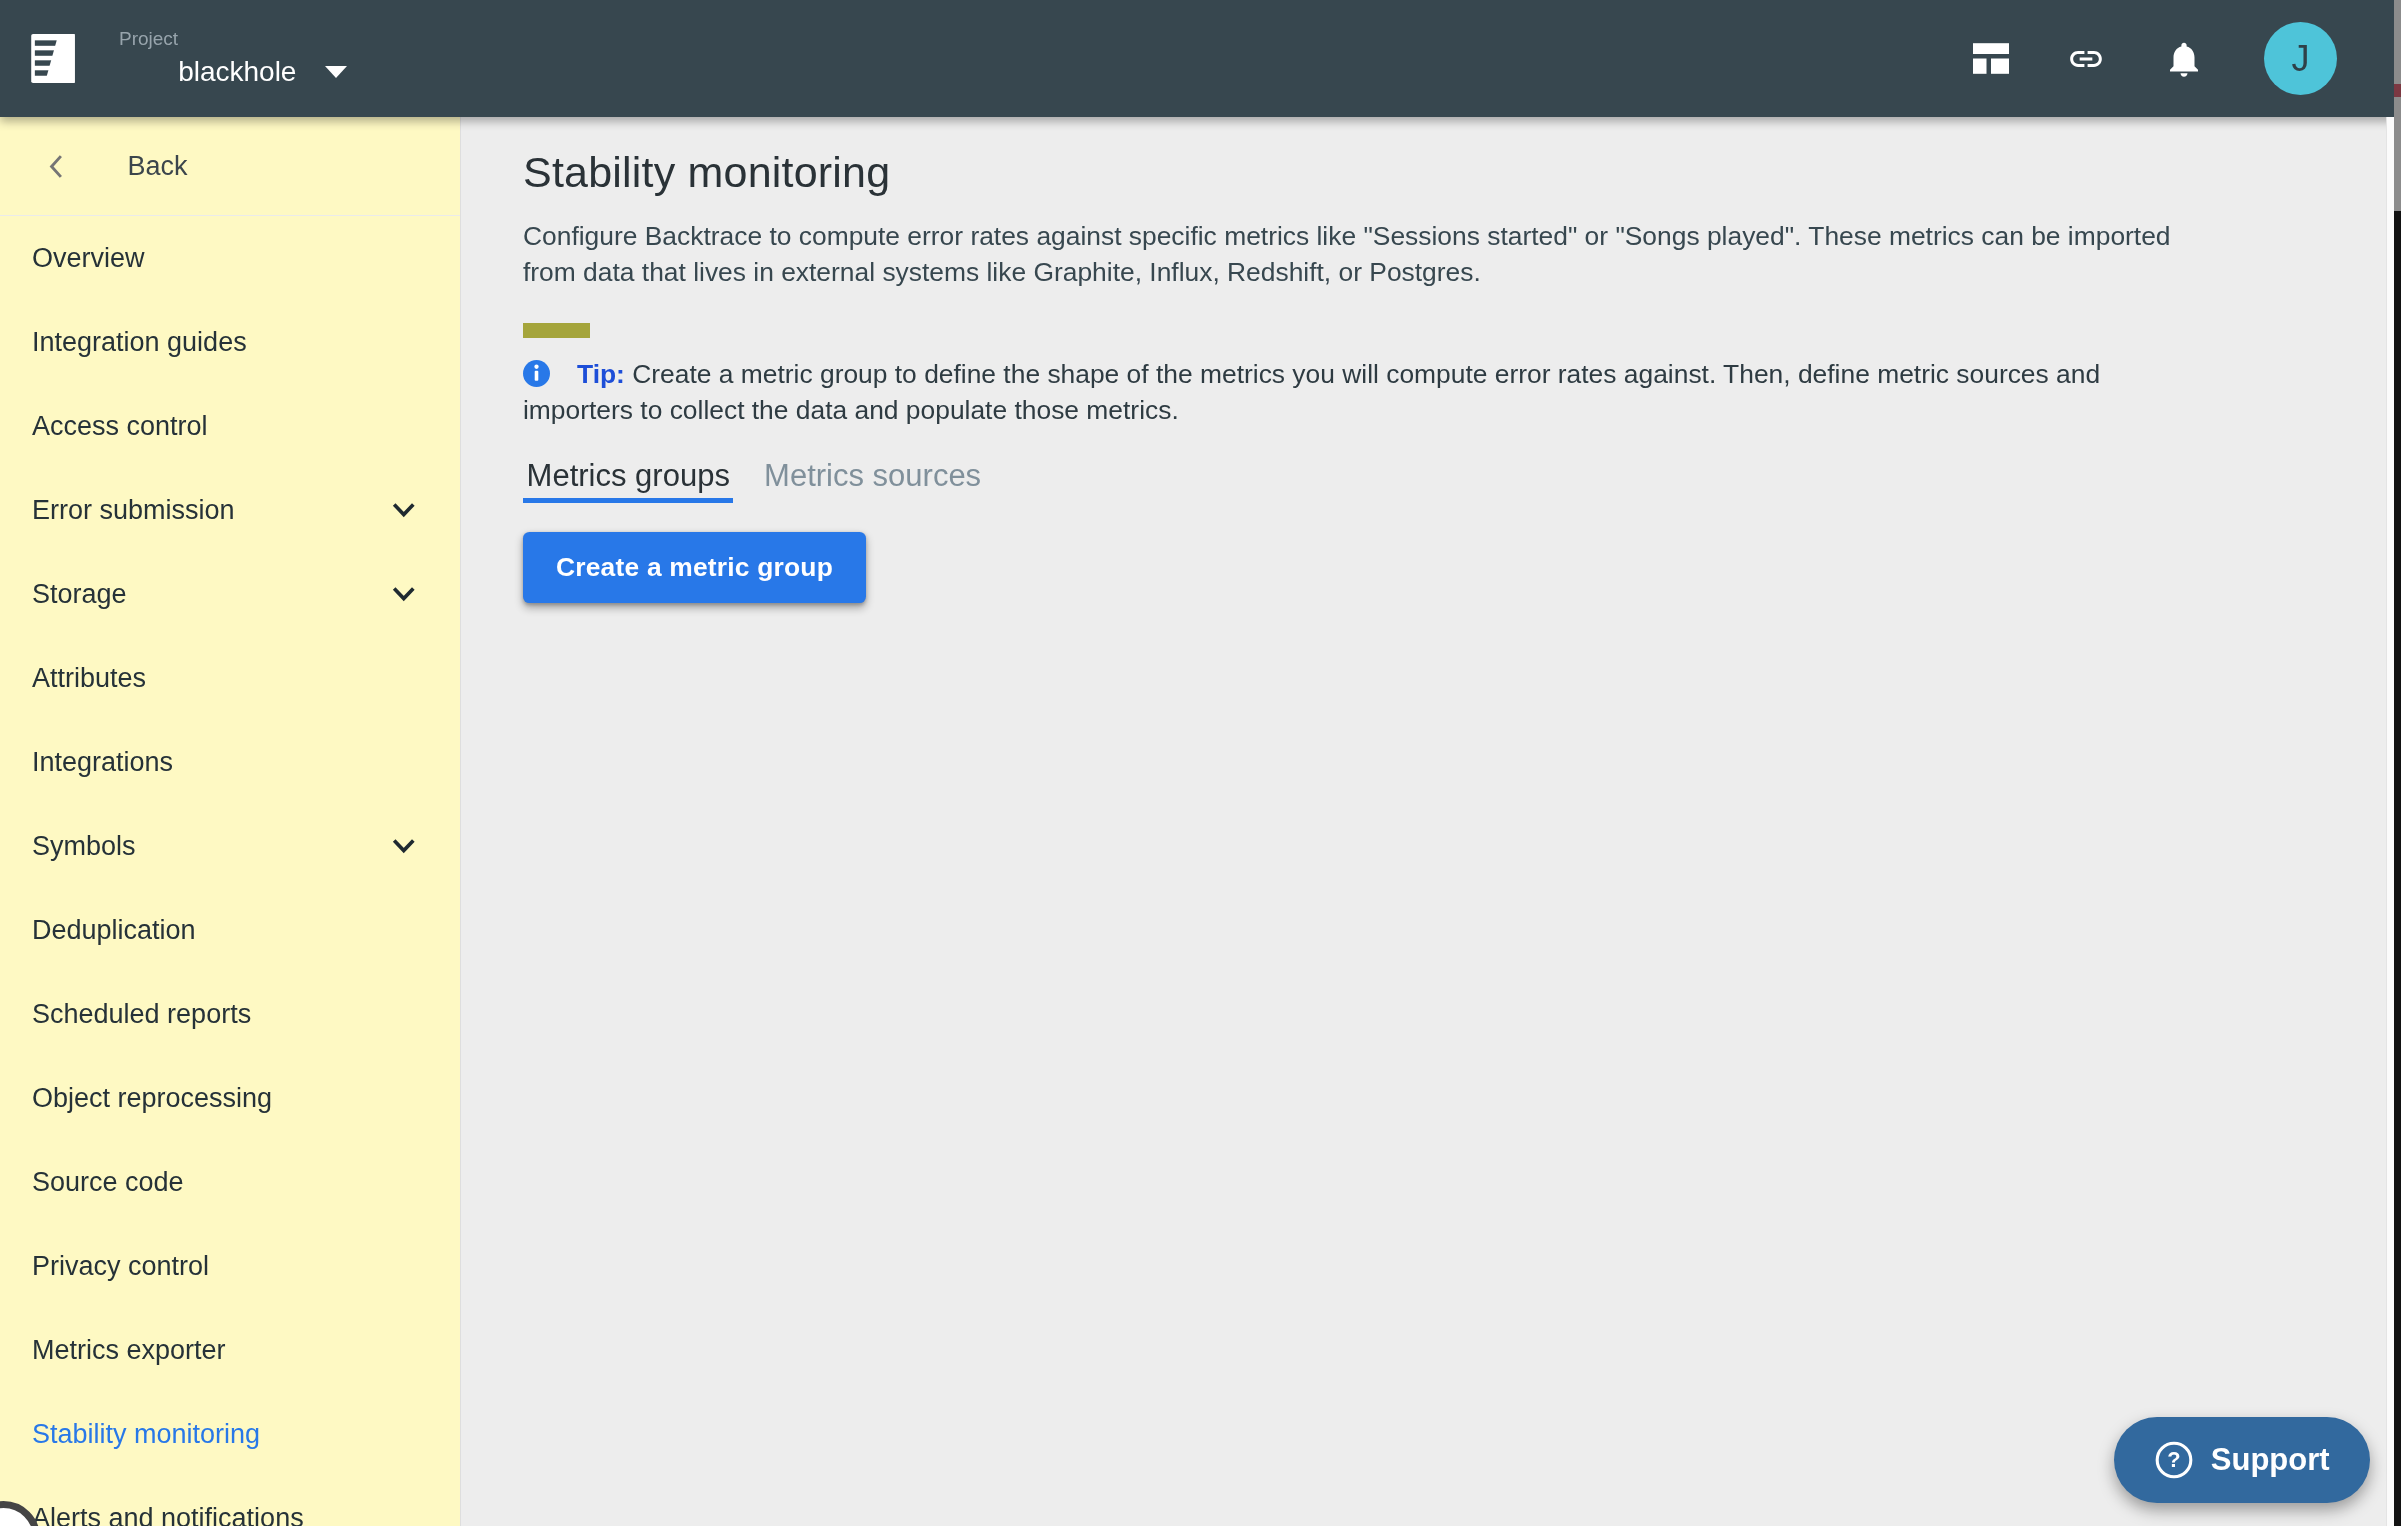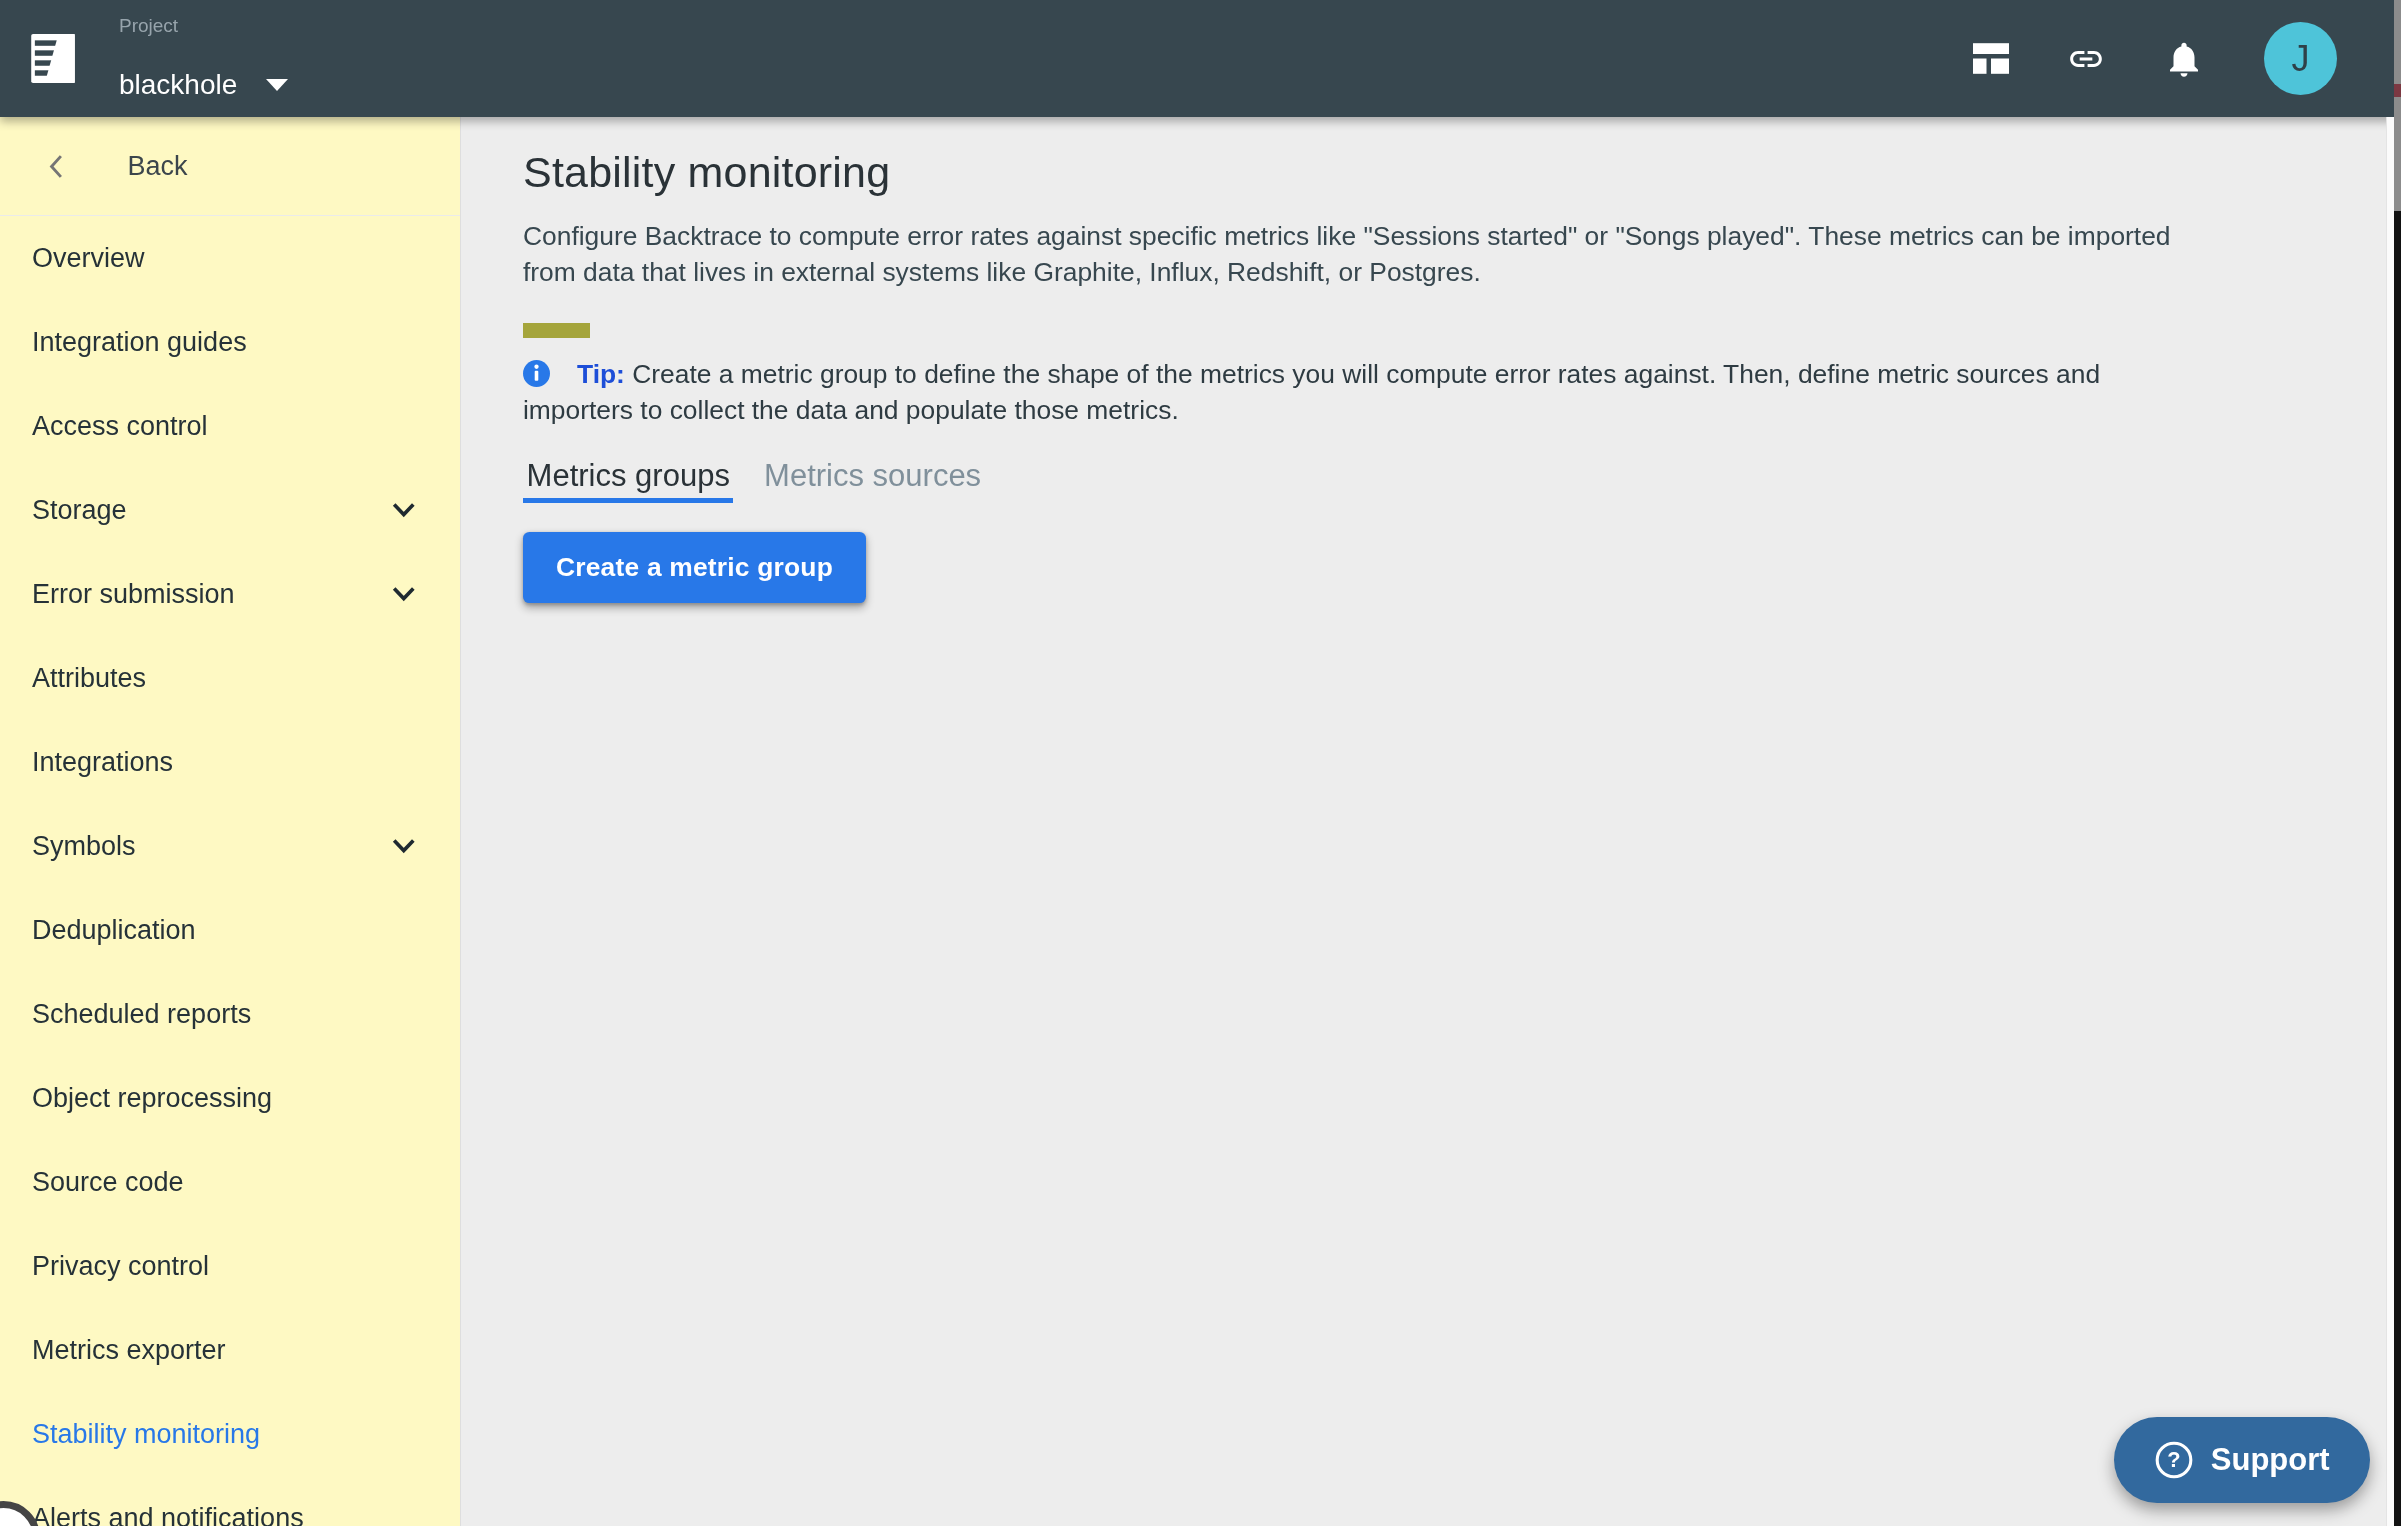--- a/index.html
+++ b/index.html
@@ -22,21 +22,21 @@
 
   
   .topbar{
     height:117px;background:var(--topbar-bg);
     display:flex;align-items:center;
     padding:0 64px 0 31px;
     position:relative;z-index:6;
     box-shadow:0 4.6px 9px rgba(0,0,0,0.30);
   }
   .logo{width:44px;height:49px;flex:0 0 auto;cursor:pointer;}
-  .project{margin-left:44px;display:flex;flex-direction:column;cursor:pointer;}
+  .project{margin-left:44px;display:flex;flex-direction:row;cursor:pointer;}
   .project-label{font-size:19px;color:#97A4AC;line-height:1;margin-bottom:6.4px;}
   .project-name-row{display:flex;align-items:center;margin-top:28px;}
   .project-name{font-size:28px;color:#FFFFFF;line-height:1.1;}
   .caret{width:0;height:0;margin-left:29px;
     border-left:11px solid transparent;border-right:11px solid transparent;
     border-top:12.8px solid #FFFFFF;}
   .topbar-actions{margin-left:auto;display:flex;align-items:center;gap:55px;}
   .icon-btn{background:none;border:none;padding:0;cursor:pointer;display:flex;align-items:center;}
   .avatar{
     width:73px;height:73px;border-radius:50%;background:var(--avatar-bg);
@@ -165,27 +165,27 @@
         <div class="nav-item">
           <span>Overview</span>
         </div>
         <div class="nav-item">
           <span>Integration guides</span>
         </div>
         <div class="nav-item">
           <span>Access control</span>
         </div>
         <div class="nav-item">
-          <span>Storage</span>
+          <span>Error submission</span>
           <svg class="chev" viewBox="0 0 24 14">
             <polyline points="3 2 12 11.5 21 2" fill="none" stroke="#1F2A30" stroke-width="3.4"></polyline>
           </svg>
         </div>
         <div class="nav-item">
-          <span>Error submission</span>
+          <span>Storage</span>
           <svg class="chev" viewBox="0 0 24 14">
             <polyline points="3 2 12 11.5 21 2" fill="none" stroke="#1F2A30" stroke-width="3.4"></polyline>
           </svg>
         </div>
         <div class="nav-item">
           <span>Attributes</span>
         </div>
         <div class="nav-item">
           <span>Integrations</span>
         </div>

